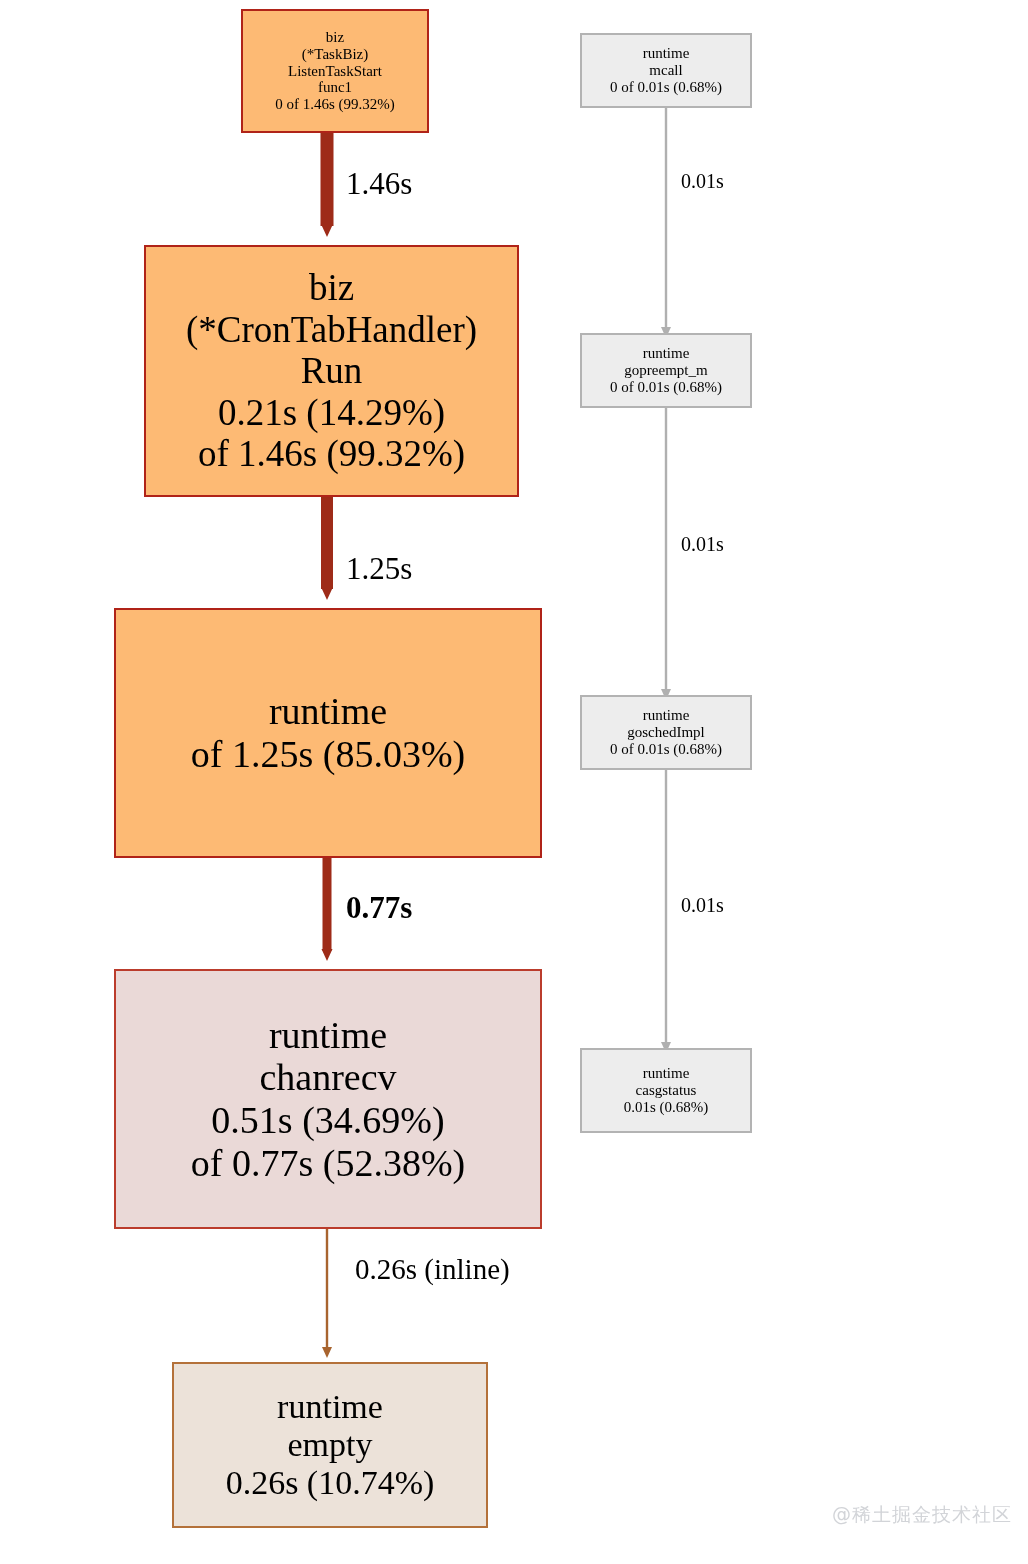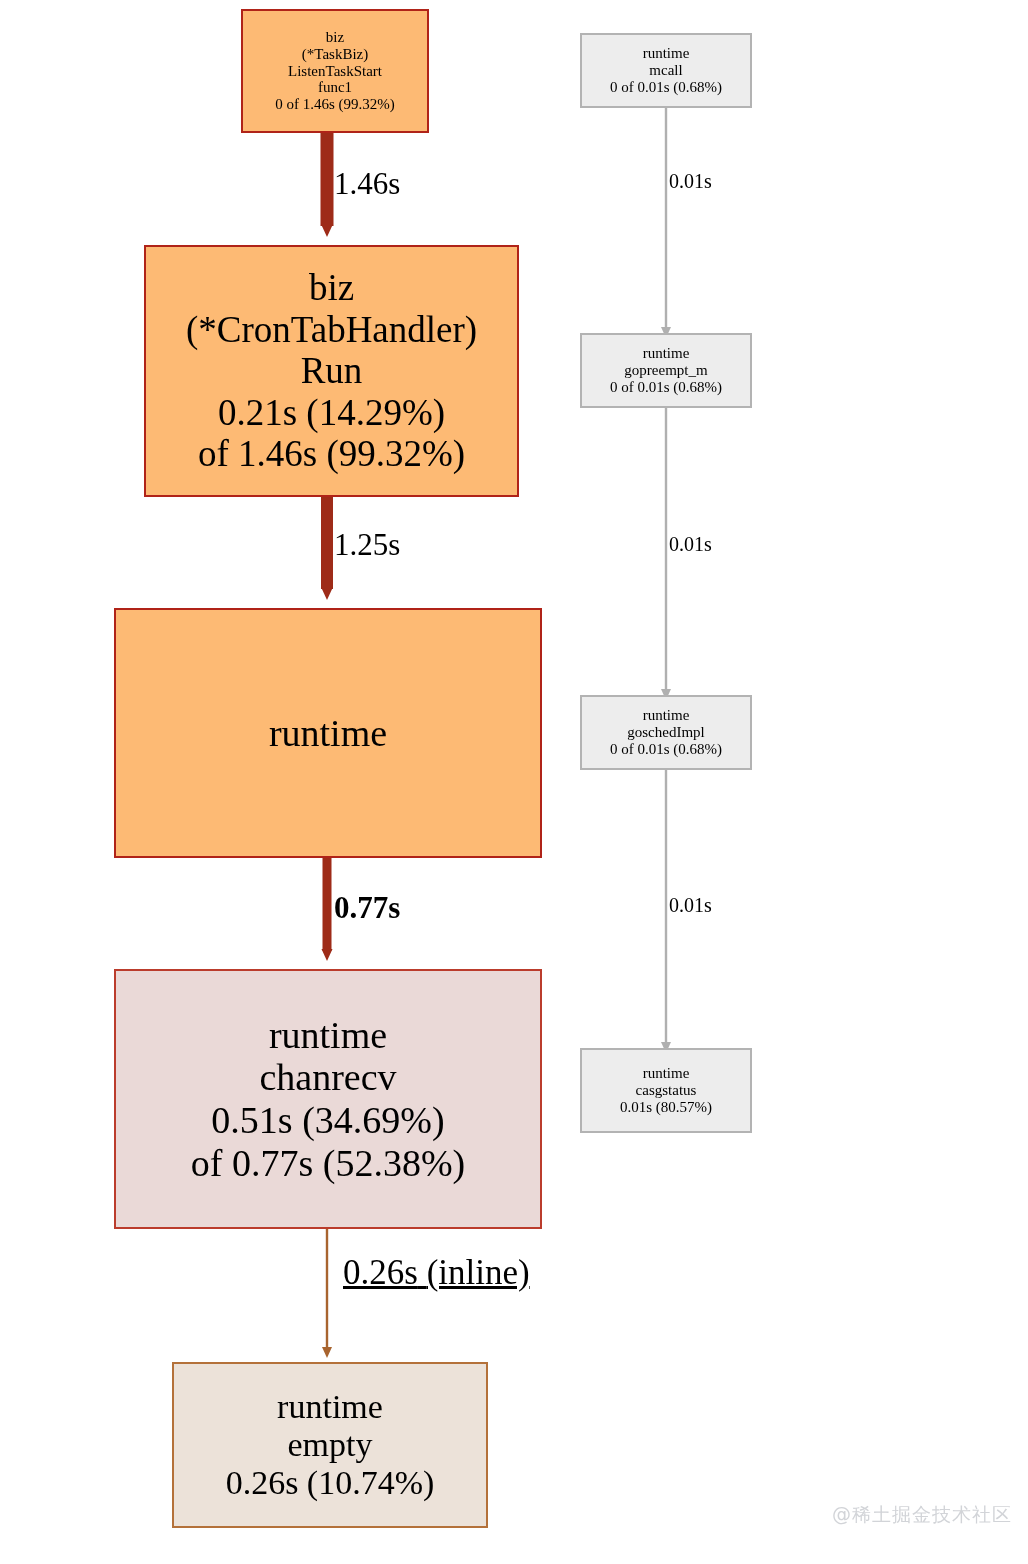--- a/index.html
+++ b/index.html
@@ -52,23 +52,24 @@
   .fs-lg  { font-size: 37px; }
   .fs-md  { font-size: 34px; }
 
   
   .edge-label {
     position: absolute;
     color: #000000;
     white-space: nowrap;
     text-align: left;
     line-height: 1.1;
+    padding-left: 12px;
   }
   .el-big   { font-size: 31px; }
-  .el-med   { font-size: 35px; text-decoration: underline; }
+  .el-med   { font-size: 29px; }
   .el-small { font-size: 20px; }
 
   .watermark {
     position: absolute;
     right: 16px;
     bottom: 36px;
     color: #d2d4d8;
     font-size: 19px;
     font-family: "DejaVu Sans", "Liberation Sans", sans-serif;
     letter-spacing: 1px;
@@ -108,21 +109,21 @@
 
     <line x1="666" y1="408" x2="666" y2="690" stroke="#b0b0b0" stroke-width="2.4" marker-end="url(#arrowCool)"></line>
 
     <line x1="666" y1="770" x2="666" y2="1043" stroke="#b0b0b0" stroke-width="2.4" marker-end="url(#arrowCool)"></line>
   </svg>
 
   <div class="edge-label el-big" style="left:334px; top:167px;">
     <span class="line">1.46s</span>
   </div>
 
-  <div class="edge-label el-big" style="left:334px; top:528px;">
+  <div class="edge-label el-big" style="left:334px; top:552px;">
     <span class="line">1.25s</span>
   </div>
 
   <div class="edge-label el-big" style="left:334px; top:891px;font-weight:bold;">
     <span class="line">0.77s</span>
   </div>
 
   <div class="edge-label el-med" style="left:343px; top:1254px;">
     <span class="line">0.26s</span>
     <span class="line">(inline)</span>
@@ -151,20 +152,21 @@
   <div class="node hot fs-lg" style="left:144px; top:245px; width:375px; height:252px;">
     <span class="line">biz</span>
     <span class="line">(*CronTabHandler)</span>
     <span class="line">Run</span>
     <span class="line">0.21s (14.29%)</span>
     <span class="line">of 1.46s (99.32%)</span>
   </div>
 
   <div class="node hot fs-xl" style="left:114px; top:608px; width:428px; height:250px;">
     <span class="line">runtime</span>
+    <span class="line">of 1.25s (85.03%)</span>
   </div>
 
   <div class="node hot-thin fs-xl" style="left:114px; top:969px; width:428px; height:260px;">
     <span class="line">runtime</span>
     <span class="line">chanrecv</span>
     <span class="line">0.51s (34.69%)</span>
     <span class="line">of 0.77s (52.38%)</span>
   </div>
 
   <div class="node warm fs-md" style="left:172px; top:1362px; width:316px; height:166px;">
@@ -187,18 +189,18 @@
 
   <div class="node cool fs-sm" style="left:580px; top:695px; width:172px; height:75px;">
     <span class="line">runtime</span>
     <span class="line">goschedImpl</span>
     <span class="line">0 of 0.01s (0.68%)</span>
   </div>
 
   <div class="node cool fs-sm" style="left:580px; top:1048px; width:172px; height:85px;">
     <span class="line">runtime</span>
     <span class="line">casgstatus</span>
-    <span class="line">0.01s (80.57%)</span>
+    <span class="line">0.01s (0.68%)</span>
   </div>
 
   <div class="watermark">@稀土掘金技术社区</div>
 
 </div>
 
 </body></html>

